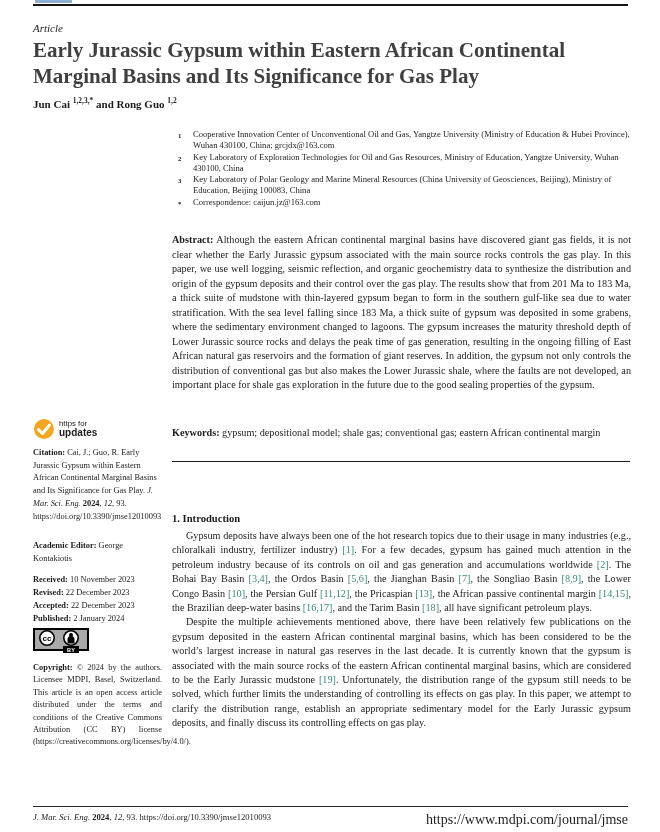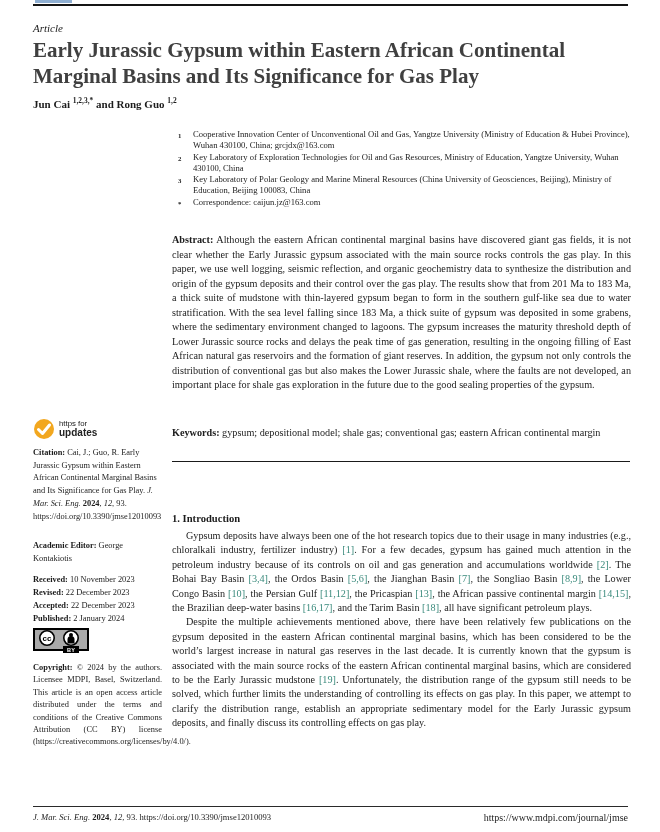--- a/index.html
+++ b/index.html
@@ -45,21 +45,21 @@
   .side-citation { position:absolute; left:33px; top:447px; width:129px; font-size:8.4px; line-height:12.7px; }
   .side-editor   { position:absolute; left:33px; top:540px; width:129px; font-size:8.4px; line-height:12.7px; }
   .side-dates    { position:absolute; left:33px; top:573px; width:129px; font-size:8.4px; line-height:13px; }
 
   .cc-badge { position:absolute; left:33px; top:628px; width:56px; height:25px; cursor:pointer; }
 
   .side-copyright { position:absolute; left:33px; top:662px; width:129px; font-size:8.4px; line-height:12.4px; text-align:justify; }
 
   .footer-rule { position:absolute; left:33px; top:806px; width:595px; height:1px; background:#2a2a2a; }
   .footer-left { position:absolute; left:33px; top:812px; font-size:8.6px; }
-  .footer-right { position:absolute; right:32px; top:812px; font-size:10px; }
+  .footer-right { position:absolute; right:32px; top:812px; font-size:14px; }
 </style>
 </head>
 <body>
 
 <div class="page">
 
   <div class="top-sliver"></div>
   <div class="top-rule"></div>
 
   <div class="article-label">Article</div>

